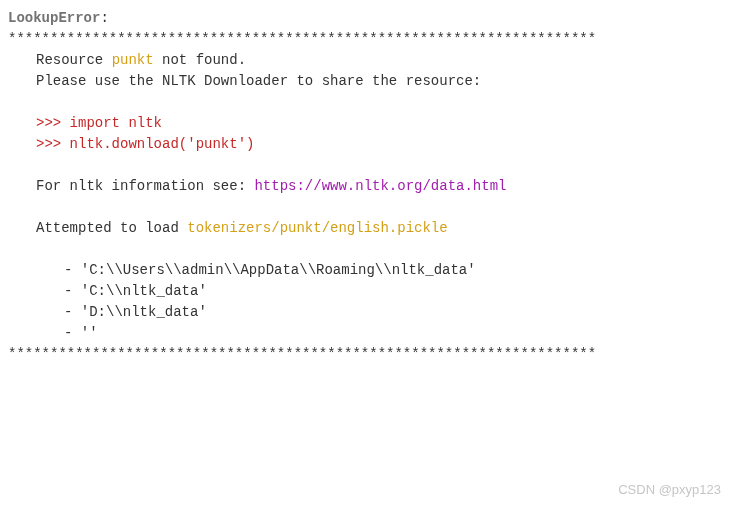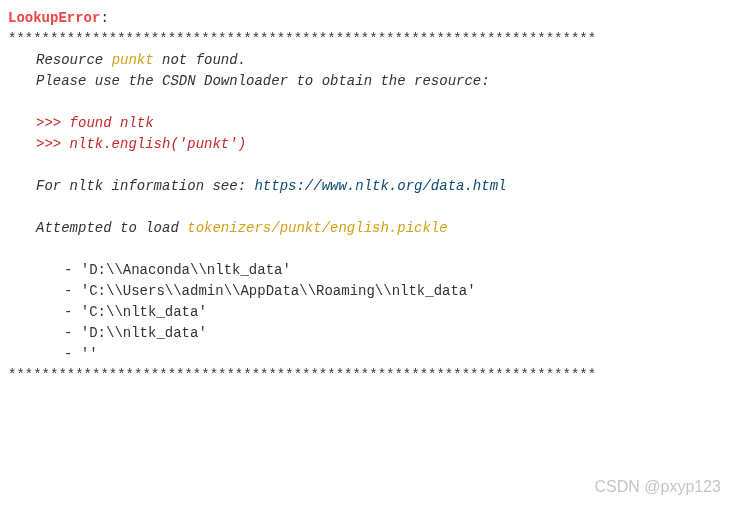--- a/index.html
+++ b/index.html
@@ -5,94 +5,92 @@
   body {
     font-family: "Consolas", "Courier New", monospace;
     font-size: 14px;
     padding: 8px;
     margin: 0;
     background: #ffffff;
     color: #333333;
     line-height: 1.5;
   }
   .error-name {
-    color: #ef4444;
+    color: #737373;
     font-weight: bold;
   }
   .colon {
     color: #333333;
   }
   .stars {
     color: #333333;
     white-space: nowrap;
     overflow: hidden;
   }
   .indent {
     padding-left: 28px;
-    font-style: italic;
   }
   .indent2 {
     padding-left: 56px;
   }
   .res-name {
     color: #d4a017;
   }
   .prompt {
     color: #c62828;
   }
   .link {
-    color: #0c4a6e;
+    color: #a21caf;
   }
   .path {
     color: #d4a017;
     text-align: right;
   }
   .watermark {
     position: fixed;
     bottom: 8px;
     right: 12px;
-    font-size: 16px;
+    font-size: 13px;
     color: rgba(150,150,150,0.55);
     font-family: sans-serif;
   }
   .line {
     white-space: pre;
   }
 </style>
 </head>
 <body>
 
 <div>
 
   <div class="line"><span class="error-name">LookupError</span><span class="colon">:</span></div>
 
   <div class="stars line">**********************************************************************</div>
 
   <div class="indent line"><span>Resource </span><span class="res-name">punkt</span><span> not found.</span></div>
 
-  <div class="indent line">Please use the CSDN Downloader to obtain the resource:</div>
+  <div class="indent line">Please use the NLTK Downloader to share the resource:</div>
 
   <div class="line">&nbsp;</div>
 
-  <div class="indent line"><span class="prompt">&gt;&gt;&gt; </span><span class="prompt">found nltk</span></div>
+  <div class="indent line"><span class="prompt">&gt;&gt;&gt; </span><span class="prompt">import nltk</span></div>
 
-  <div class="indent line"><span class="prompt">&gt;&gt;&gt; </span><span class="prompt">nltk.english('punkt')</span></div>
+  <div class="indent line"><span class="prompt">&gt;&gt;&gt; </span><span class="prompt">nltk.download('punkt')</span></div>
 
   <div class="line">&nbsp;</div>
 
   <div class="indent line"><span>For nltk information see: </span><span class="link">https://www.nltk.org/data.html</span></div>
 
   <div class="line">&nbsp;</div>
 
   <div class="indent line"><span>Attempted to load </span><span class="path">tokenizers/punkt/english.pickle</span></div>
 
   <div class="line">&nbsp;</div>
 
 
-  <div class="indent2 line">- 'D:\\Anaconda\\nltk_data'</div>
   <div class="indent2 line">- 'C:\\Users\\admin\\AppData\\Roaming\\nltk_data'</div>
   <div class="indent2 line">- 'C:\\nltk_data'</div>
   <div class="indent2 line">- 'D:\\nltk_data'</div>
   <div class="indent2 line">- ''</div>
 
   <div class="stars line">**********************************************************************</div>
 
 </div>
 
 <div class="watermark">CSDN @pxyp123</div>

